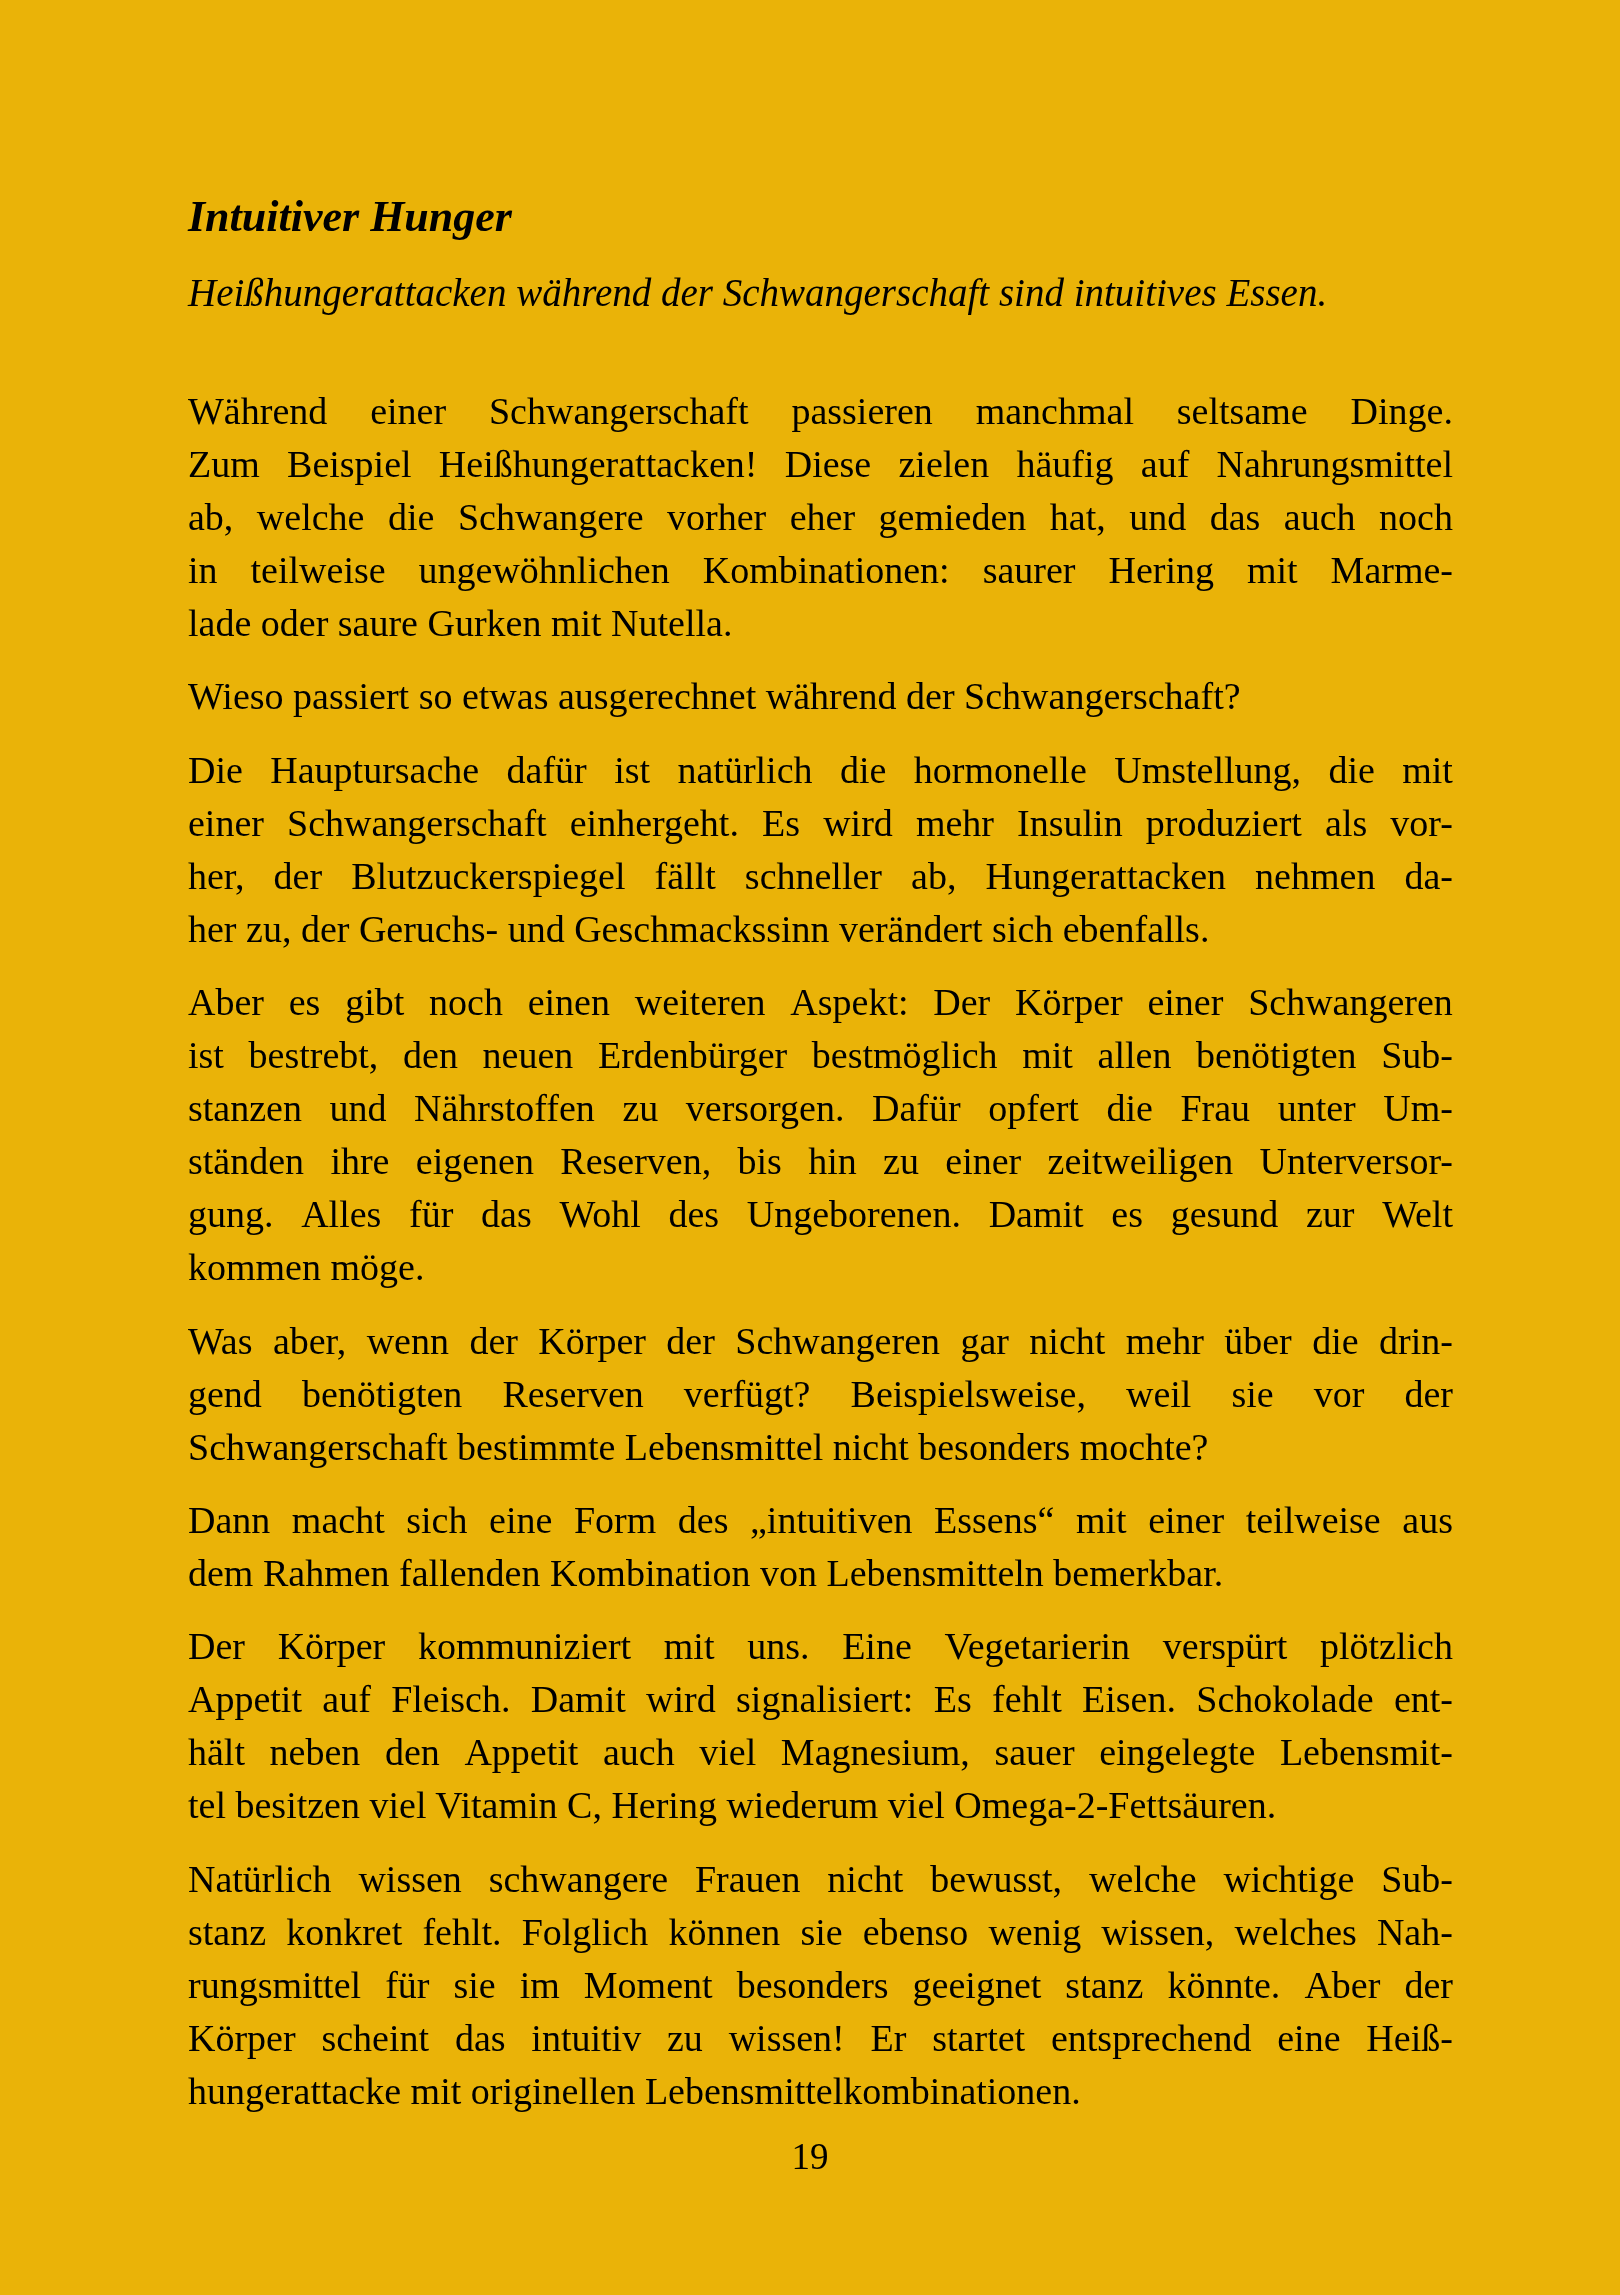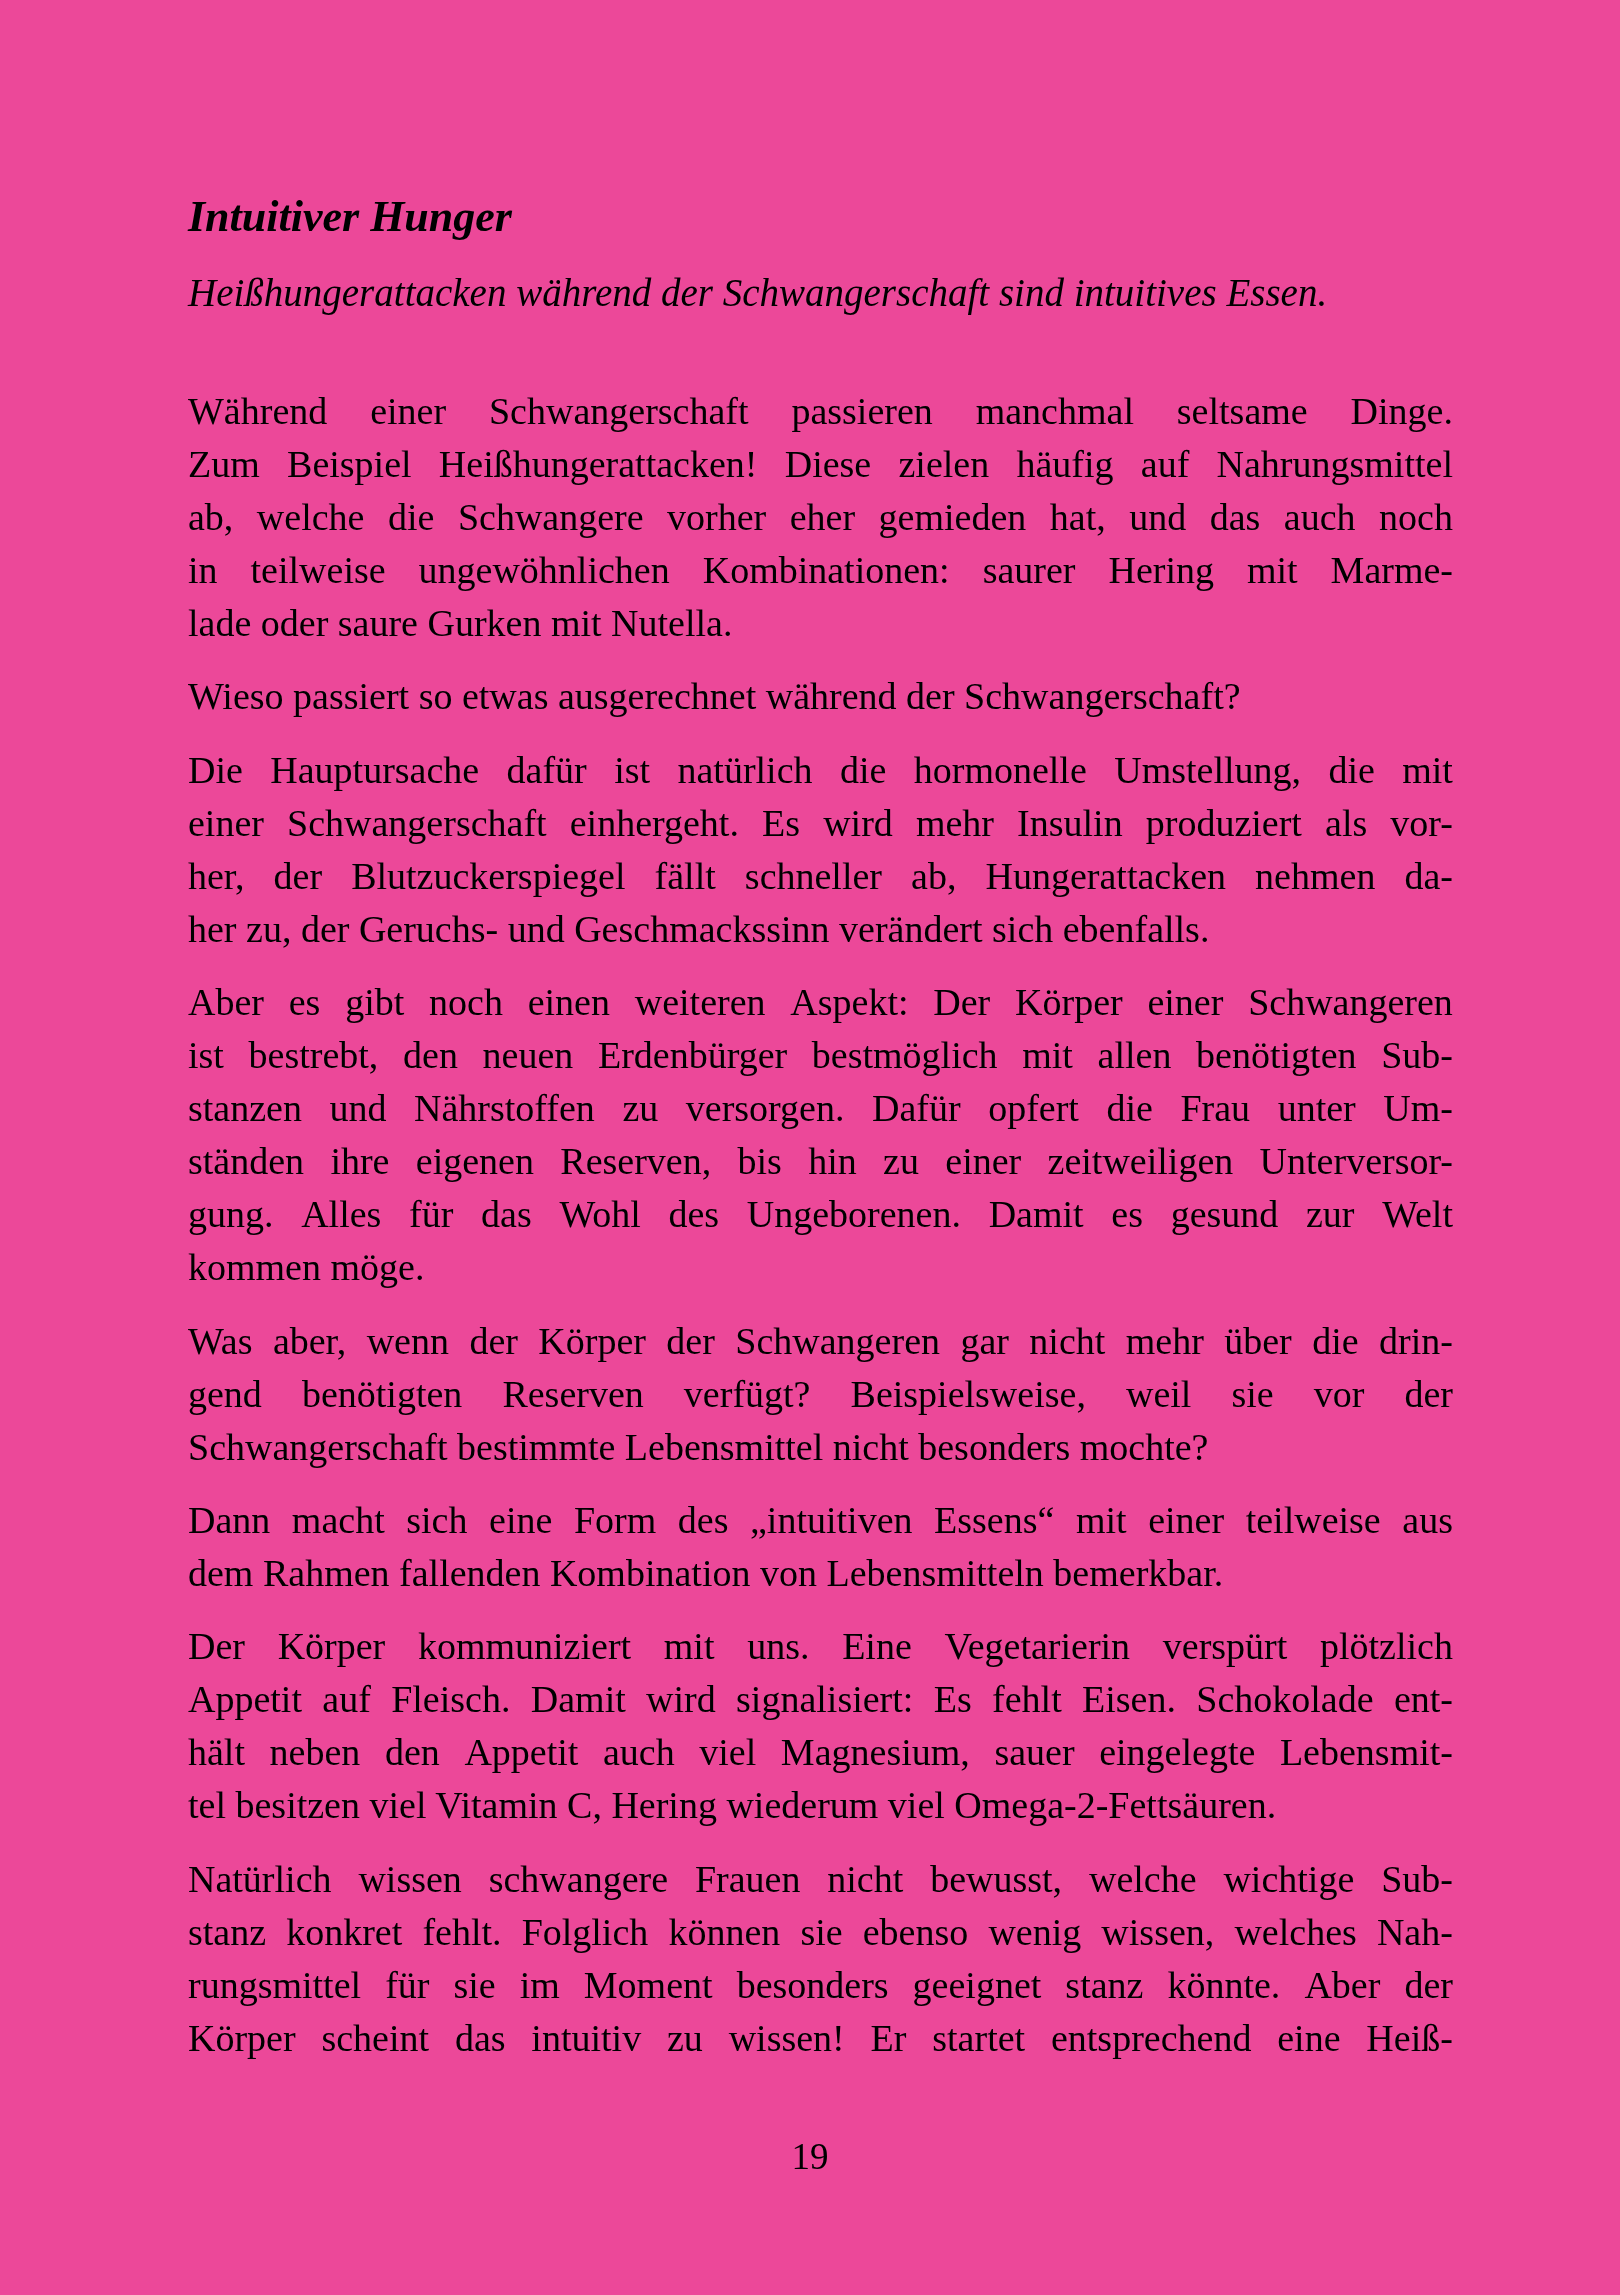--- a/index.html
+++ b/index.html
@@ -4,21 +4,21 @@
 <style>
   html, body {
     margin: 0;
     padding: 0;
     background: #ffffff;
   }
   .page {
     position: relative;
     width: 1620px;
     height: 2295px;
-    background: #ec4899;
+    background: #eab308;
     color: #000000;
     font-family: "Liberation Serif", "DejaVu Serif", serif;
     overflow: hidden;
   }
   .content {
     position: absolute;
     left: 188px;
     top: 190px;
     width: 1265px;
   }
@@ -362,18 +362,19 @@
             <span class="word">das</span>
             <span class="word">intuitiv</span>
             <span class="word">zu</span>
             <span class="word">wissen!</span>
             <span class="word">Er</span>
             <span class="word">startet</span>
             <span class="word">entsprechend</span>
             <span class="word">eine</span>
             <span class="word">Heiß-</span>
           </div>
+          <div class="line last">hungerattacke mit originellen Lebensmittelkombinationen.</div>
         </div>
       </main>
   </div>
   <div class="page-number">19</div>
 </div>
 
 
 </body></html>

